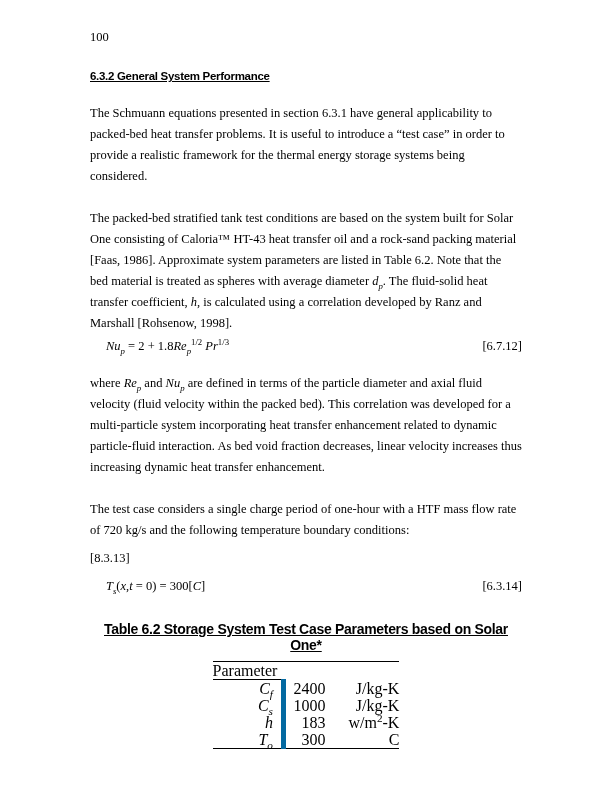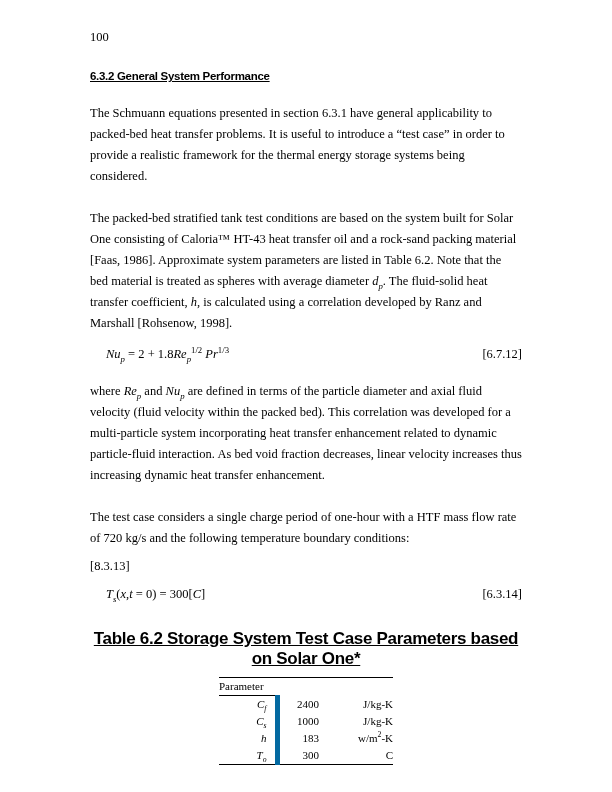--- a/index.html
+++ b/index.html
@@ -27,40 +27,40 @@
     margin: 21px 0 0 0;
     line-height: 21px;
     text-align: left;
   }
   p.body.tight { margin-top: 16px; }
   .eq-row {
     display: flex;
     justify-content: space-between;
     align-items: baseline;
     line-height: 21px;
-    margin-top: 10px;
+    margin-top: 2px;
   }
   .eq-row .eq-body { padding-left: 16px; }
   .eq-row.spaced { margin-top: 7px; }
   sub, sup { font-size: 0.7em; line-height: 0; }
   .caption {
     font-family: "Liberation Sans", sans-serif;
     font-weight: bold;
-    font-size: 17px;
+    font-size: 14px;
     letter-spacing: -0.3px;
     text-decoration: underline;
     text-align: center;
     margin-top: 24px;
   }
   table.param-table {
     margin: 8px auto 0 auto;
     border-collapse: collapse;
     border-top: 1px solid #000;
     border-bottom: 1px solid #000;
-    font-size: 11px;
+    font-size: 16px;
   }
   .param-table td { padding: 0; line-height: 17px; height: 17px; }
   .param-table td.hdr {
     width: 58px;
     text-align: left;
     border-bottom: 1px solid #000;
     padding-right: 6px;
   }
   .param-table td.sym {
     width: 58px;

